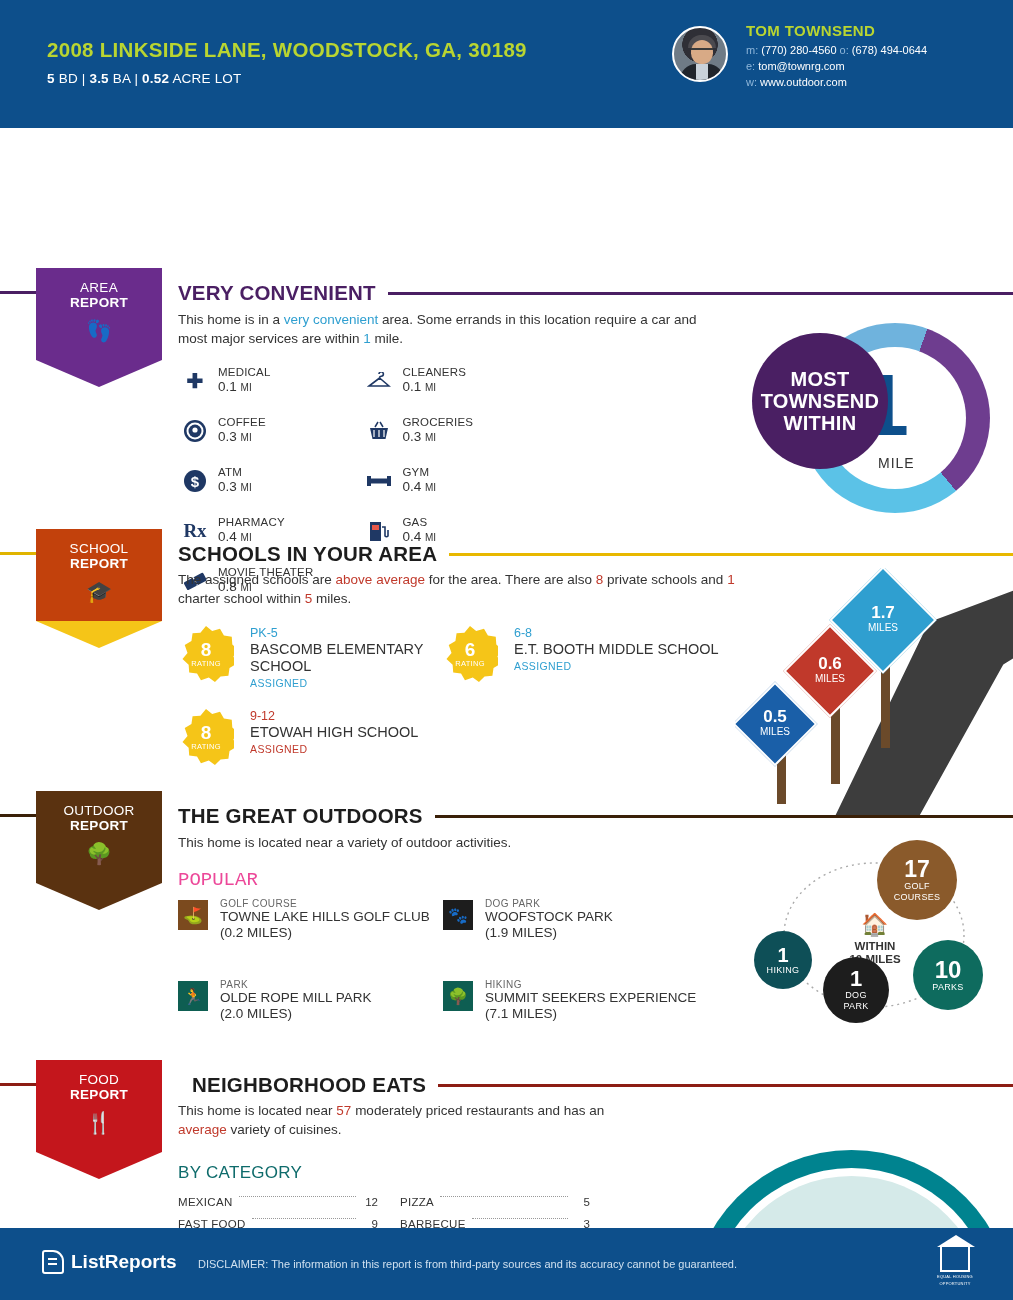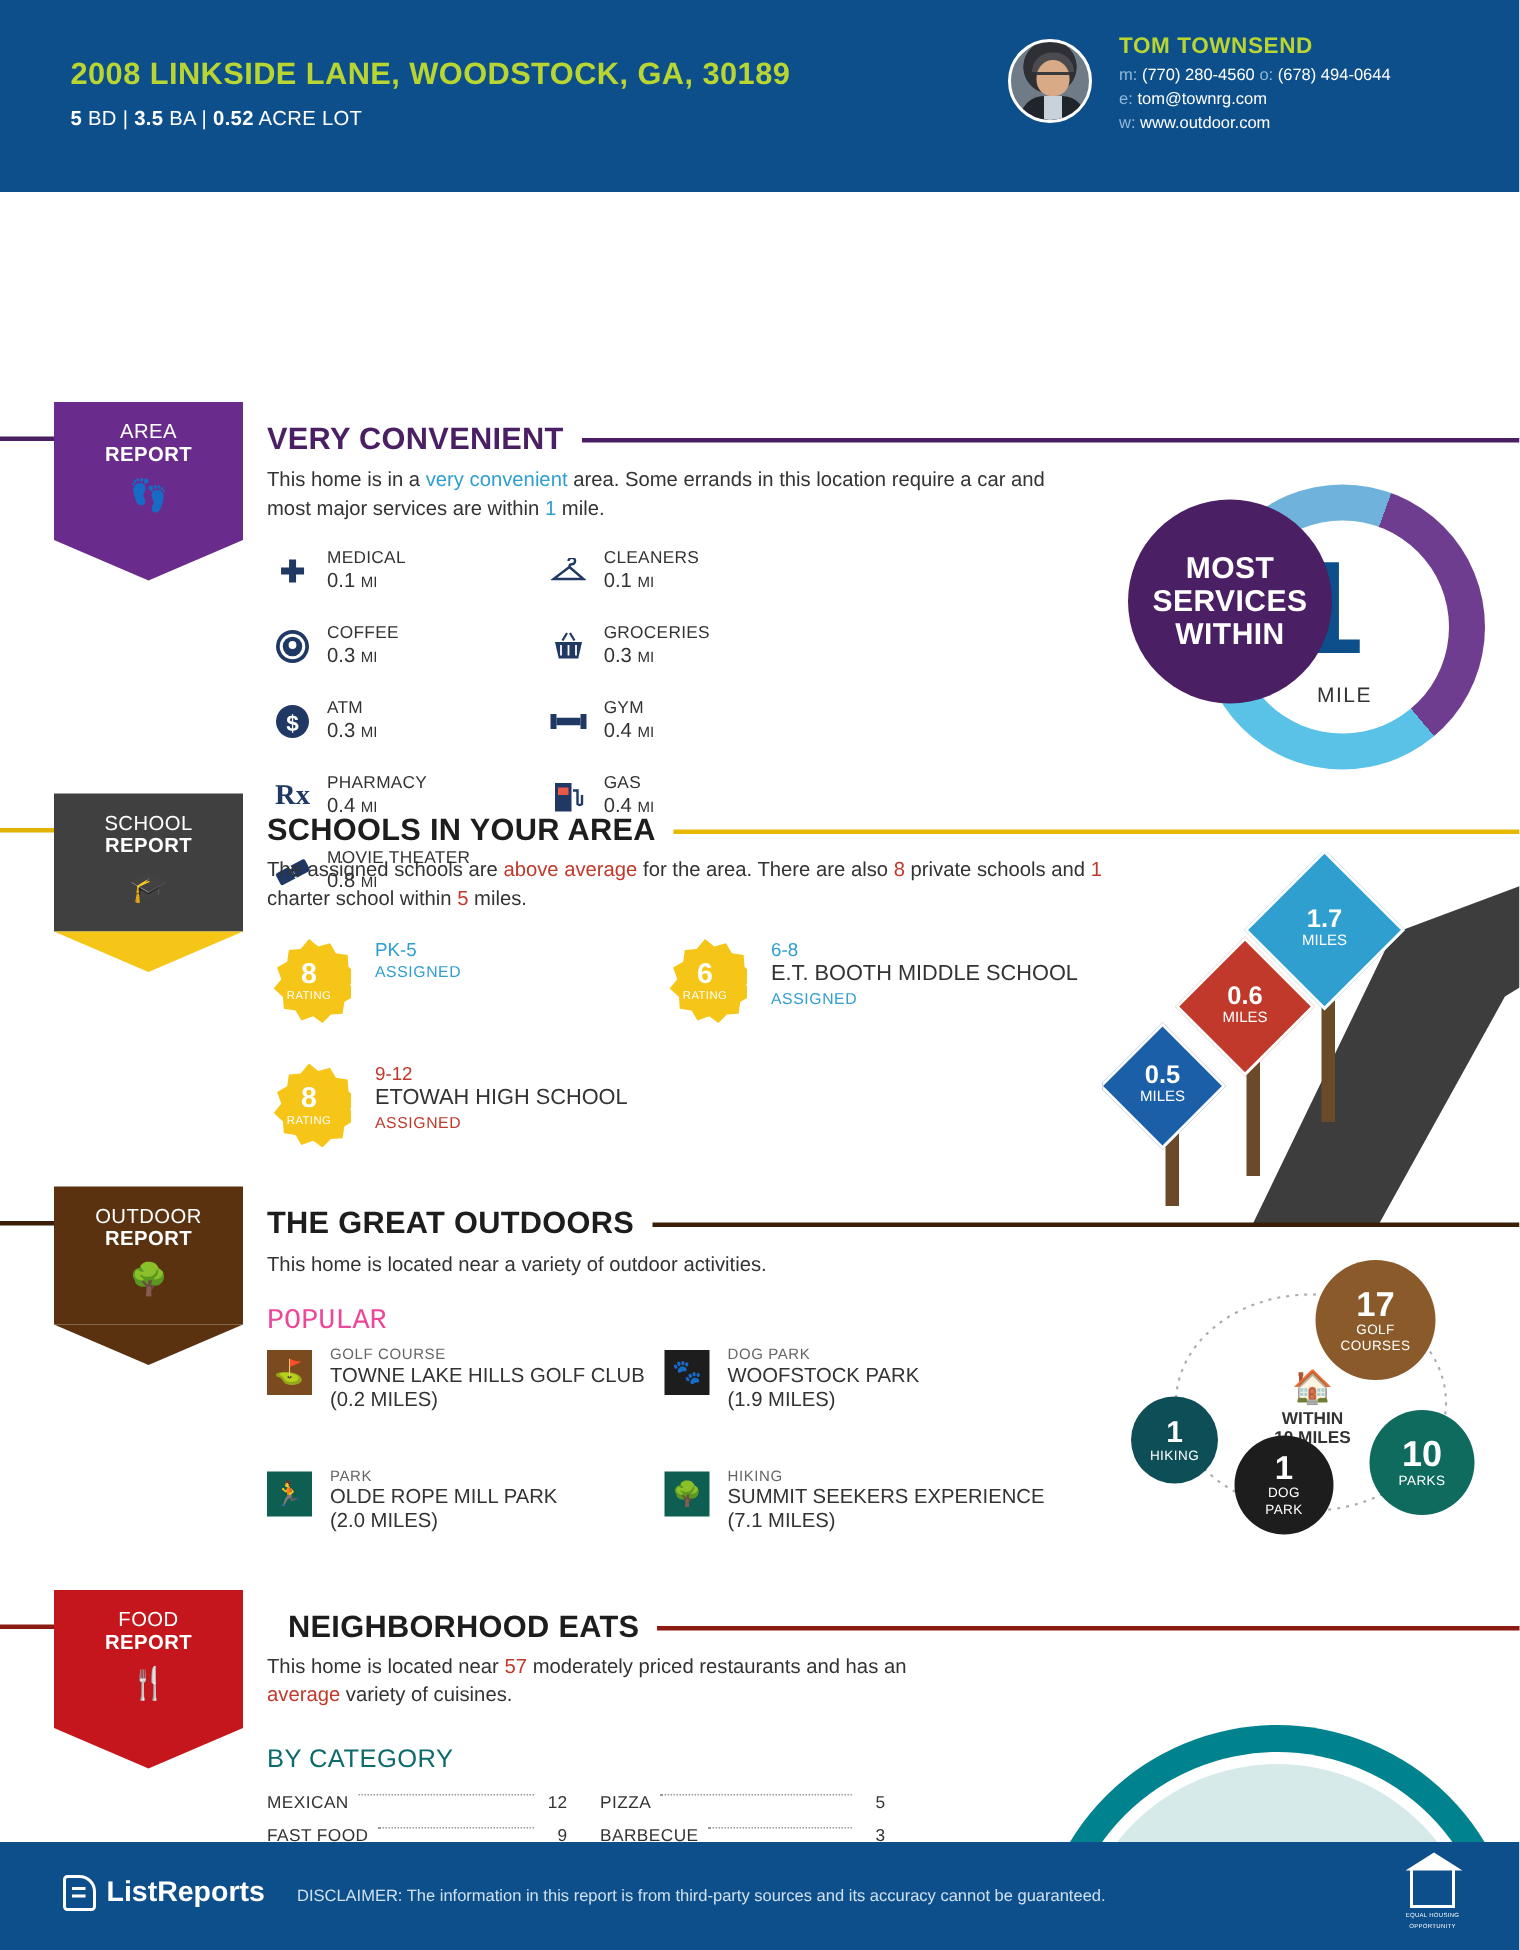--- a/index.html
+++ b/index.html
@@ -465,29 +465,29 @@
     </div>
   </div>
 
   <div class="ring-area">
     <div class="ring"></div>
     <div class="hole"></div>
     <div class="num">1</div>
     <div class="mile">MILE</div>
     <div class="pill">
       <div>MOST</div>
-      <div>SERVICES</div>
+      <div>TOWNSEND</div>
       <div>WITHIN</div>
     </div>
   </div>
 </div>
 
 <div class="section">
   <div class="sec-left-rule" style="top:424px; background:#e0b400;"></div>
-  <div class="badge" style="left:36px; top:401px; background:#404040; color:#fff;">
+  <div class="badge" style="left:36px; top:401px; background:#c2410c; color:#fff;">
     <div class="b1">SCHOOL</div>
     <div class="b2">REPORT</div>
     <div class="emblem">🎓</div>
     <div class="shield-tip" style="border-top:27px solid #f5c518;"></div>
   </div>
 
   <div class="sec-head" style="top:414px;">
     <div class="sec-title" style="color:#1d1d1d;">SCHOOLS IN YOUR AREA</div>
     <div class="sec-rule" style="background:#e8b800;"></div>
   </div>
@@ -496,20 +496,21 @@
     <span>The assigned schools are </span><span style="color:#c0392b">above average</span><span> for the area. There are also </span><span style="color:#c0392b">8</span><span> private schools and </span><span style="color:#c0392b">1</span><span> charter school within </span><span style="color:#c0392b">5</span><span> miles.</span>
   </div>
 
   <div class="school-card" style="left:178px; top:498px;">
     <div class="rosette">
       <div class="r1">8</div>
       <div class="r2">RATING</div>
     </div>
     <div class="txt">
       <div class="grade">PK-5</div>
+      <div class="sname">BASCOMB ELEMENTARY SCHOOL</div>
       <div class="assigned">ASSIGNED</div>
     </div>
   </div>
 
   <div class="school-card" style="left:442px; top:498px;">
     <div class="rosette">
       <div class="r1">6</div>
       <div class="r2">RATING</div>
     </div>
     <div class="txt">

